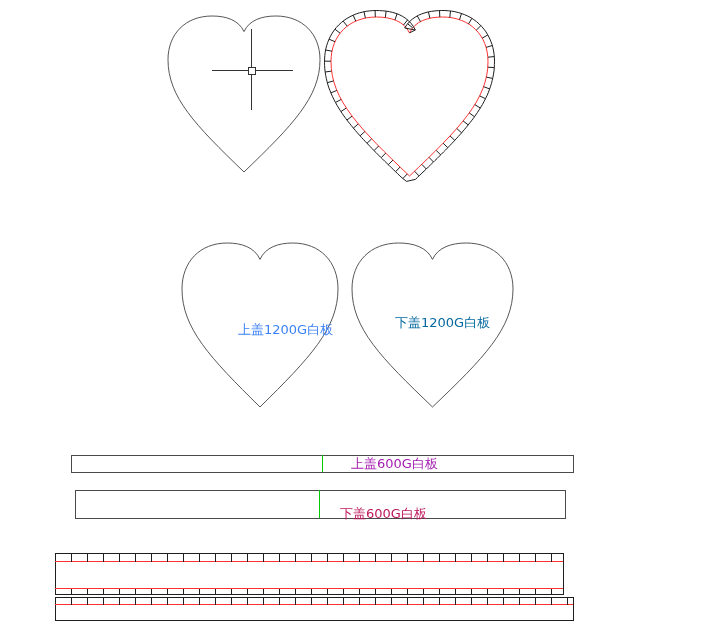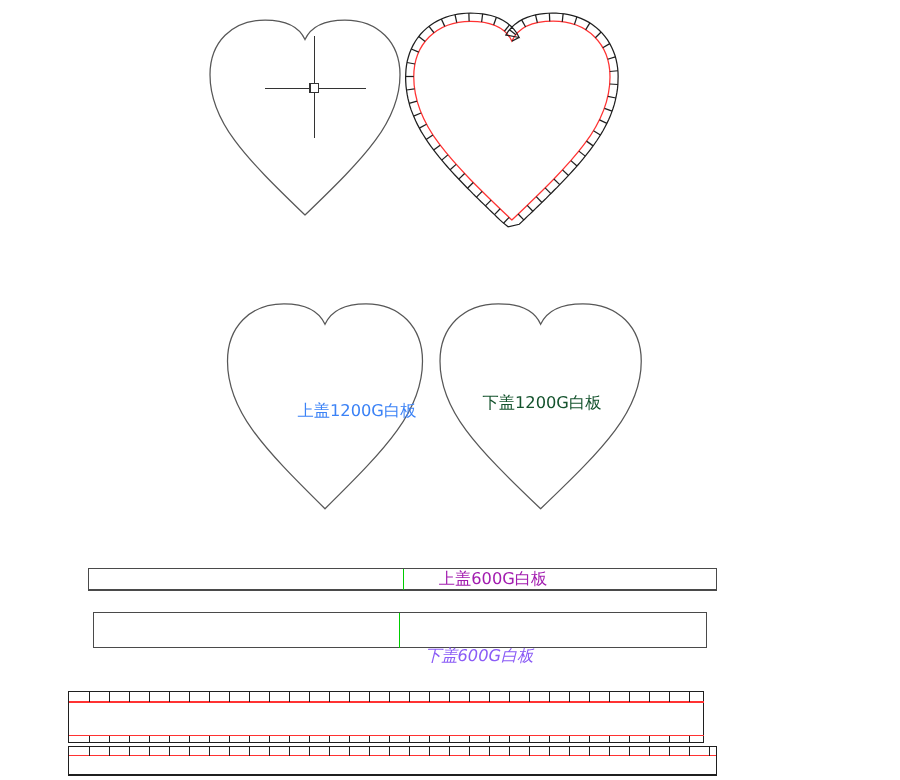--- a/index.html
+++ b/index.html
@@ -205,19 +205,19 @@
         <line x1="503.5" y1="597" x2="503.5" y2="604.5" stroke="#1f1f1f" stroke-width="1" shape-rendering="crispEdges"></line>
         <line x1="519.5" y1="597" x2="519.5" y2="604.5" stroke="#1f1f1f" stroke-width="1" shape-rendering="crispEdges"></line>
         <line x1="535.5" y1="597" x2="535.5" y2="604.5" stroke="#1f1f1f" stroke-width="1" shape-rendering="crispEdges"></line>
         <line x1="551.5" y1="597" x2="551.5" y2="604.5" stroke="#1f1f1f" stroke-width="1" shape-rendering="crispEdges"></line>
         <line x1="567.5" y1="597" x2="567.5" y2="604.5" stroke="#1f1f1f" stroke-width="1" shape-rendering="crispEdges"></line>
       </g>
   </svg>
 
   <div class="cad-label" style="left: 238px; top: 323px; color: #3b82f6;">上盖1200G白板</div>
 
-  <div class="cad-label" style="left: 386px; top: 316px; color: #14532d;">下盖1200G白板</div>
+  <div class="cad-label" style="left: 395px; top: 316px; color: #0369a1;">下盖1200G白板</div>
 
   <div class="cad-label" style="left: 351px; top: 457px; color: #a21caf;">上盖600G白板</div>
 
-  <div class="cad-label" style="left: 340px; top: 519px; color: #8b5cf6; font-style: italic;">下盖600G白板</div>
+  <div class="cad-label" style="left: 340px; top: 507px; color: #be185d;">下盖600G白板</div>
 
 </div>
 
 </body></html>

